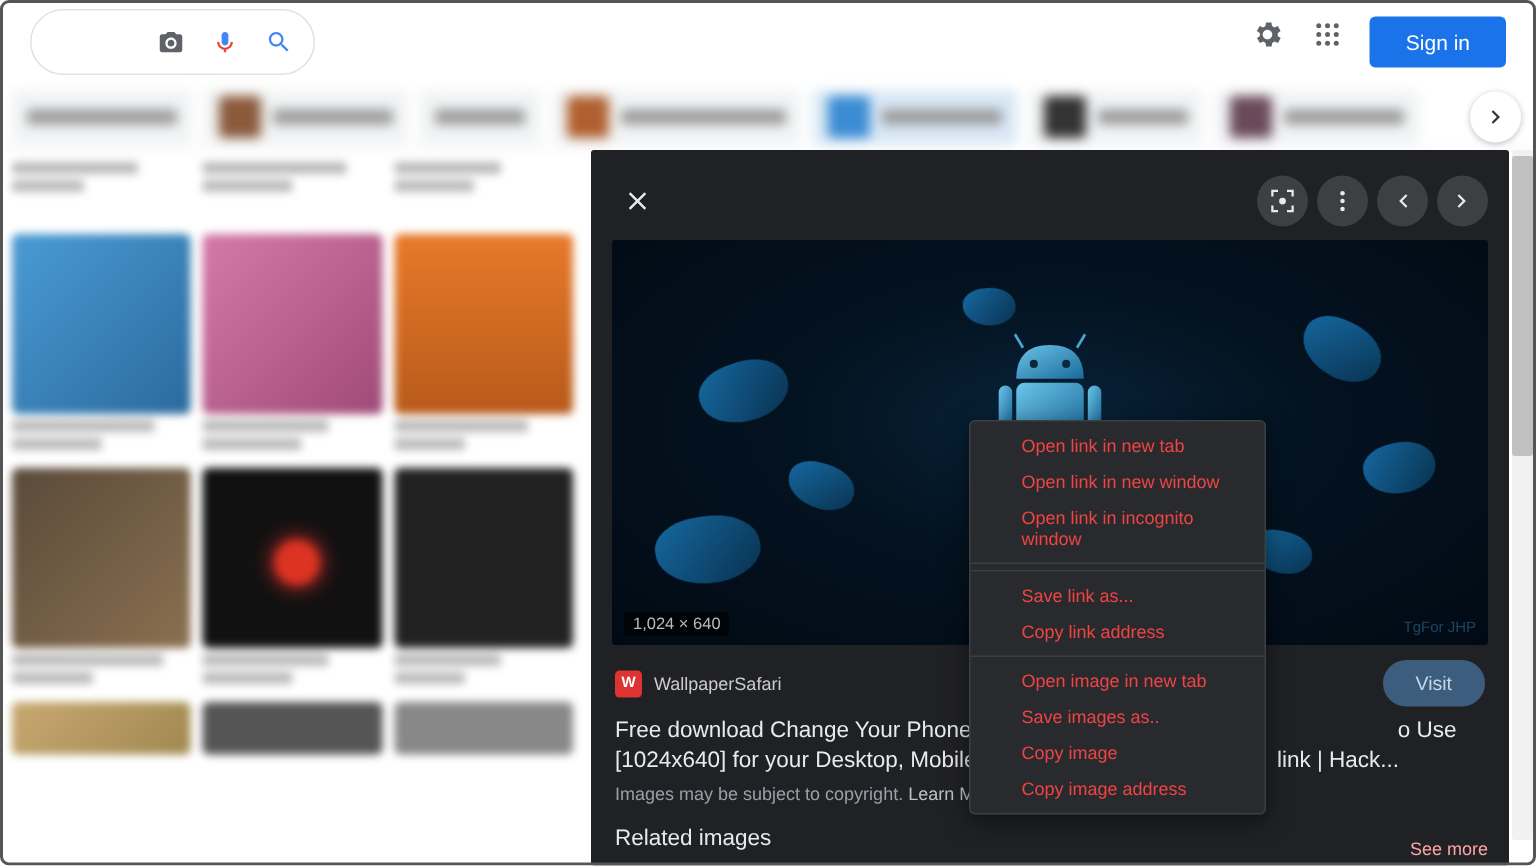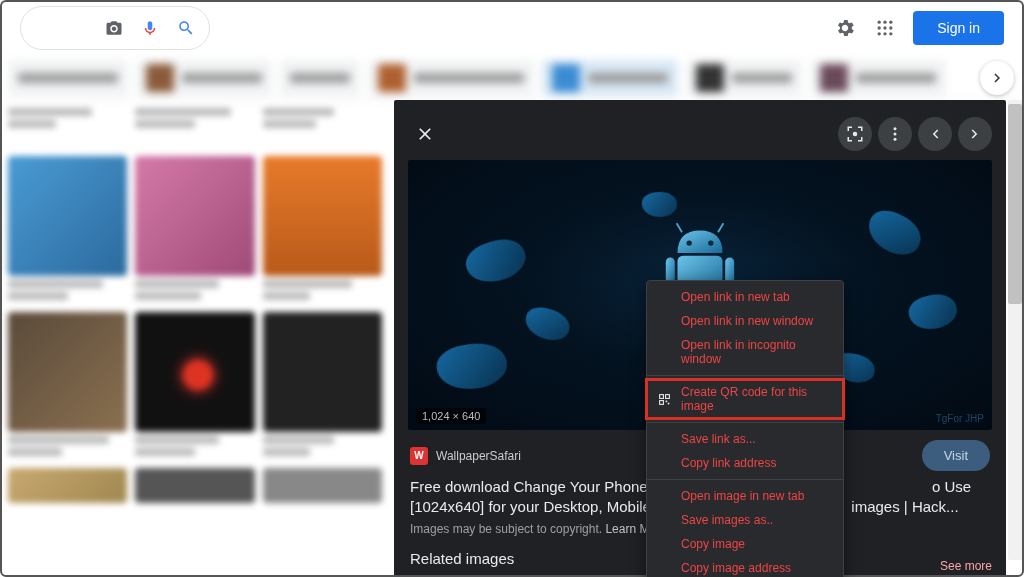--- a/index.html
+++ b/index.html
@@ -2,21 +2,21 @@
 <html><head>
 <meta charset="utf-8">
 <style>
 * { margin: 0; padding: 0; box-sizing: border-box; }
 body { font-family: Arial, sans-serif; background: #fff; width: 1024px; height: 577px; overflow: hidden; position: relative; }
 
 
 .header { height: 56px; display: flex; align-items: center; padding: 0 20px; justify-content: space-between; }
 .search-box { width: 190px; height: 44px; border: 1px solid #dfe1e5; border-radius: 24px; display: flex; align-items: center; justify-content: flex-end; padding: 0 14px; gap: 18px; margin-left: 0; }
 .search-icon { width: 18px; height: 18px; display: flex; align-items: center; justify-content: center; }
-.header-right { display: flex; align-items: center; gap: 16px; }
+.header-right { display: flex; align-items: flex-start; gap: 16px; }
 .header-icon { width: 24px; height: 24px; display: flex; align-items: center; justify-content: center; color: #5f6368; }
 .signin-btn { background: #1a73e8; color: #fff; border: none; padding: 9px 24px; border-radius: 4px; font-size: 14px; font-weight: 500; cursor: pointer; }
 
 
 .suggestions { height: 44px; display: flex; align-items: center; padding: 0 8px; gap: 8px; filter: blur(4px); border-bottom: 1px solid #e8e8e8; position: relative; }
 .sug-item { height: 36px; background: #f1f3f4; border-radius: 4px; display: flex; align-items: center; padding: 0 10px; gap: 8px; }
 .sug-thumb { width: 28px; height: 28px; background: #888; border-radius: 3px; }
 .sug-text { width: 80px; height: 10px; background: #999; border-radius: 2px; }
 .nav-right { position: absolute; right: 4px; top: 50%; transform: translateY(-50%); width: 34px; height: 34px; background: #fff; border-radius: 50%; box-shadow: 0 1px 4px rgba(0,0,0,0.25); display: flex; align-items: center; justify-content: center; filter: none; z-index: 3; }
 
@@ -297,49 +297,37 @@
         <div class="meta-source-left">
           <div class="favicon">W</div>
           <span class="source-text">WallpaperSafari</span>
         </div>
         <button class="visit-btn">Visit</button>
       </div>
       <div class="meta-title">
         <span>Free download Change Your Phones Boot Anim</span>
         <span style="margin-left:200px">o Use</span><br>
         <span>[1024x640] for your Desktop, Mobile &amp; Tablet |</span>
-        <span style="margin-left:130px">images | Hack...</span>
+        <span style="margin-left:130px">link | Hack...</span>
       </div>
       <div class="meta-copyright">
         <span>Images may be subject to copyright.</span>
         <span class="meta-learnmore">Learn More</span>
       </div>
       <div class="related-label">Related images</div>
     </div>
     <span class="seemore">See more</span>
   </div>
 </div>
 
 <div class="context-menu">
   <div class="ctx-item">Open link in new tab</div>
   <div class="ctx-item">Open link in new window</div>
   <div class="ctx-item">Open link in incognito window</div>
   <div class="ctx-sep"></div>
-  <div class="ctx-item ctx-highlight">
-    <span class="ctx-icon">
-      <svg width="13" height="13" viewBox="0 0 24 24" fill="#e8eaed">
-          <rect x="3" y="3" width="7" height="7" stroke="#e8eaed" fill="none" stroke-width="2"></rect>
-          <rect x="14" y="3" width="7" height="7" stroke="#e8eaed" fill="none" stroke-width="2"></rect>
-          <rect x="3" y="14" width="7" height="7" stroke="#e8eaed" fill="none" stroke-width="2"></rect>
-          <rect x="14" y="14" width="3" height="3"></rect>
-          <rect x="18" y="18" width="3" height="3"></rect>
-        </svg>
-    </span>
-    <span>Create QR code for this image</span>
-  </div>
   <div class="ctx-sep"></div>
   <div class="ctx-item">Save link as...</div>
   <div class="ctx-item">Copy link address</div>
   <div class="ctx-sep"></div>
   <div class="ctx-item">Open image in new tab</div>
   <div class="ctx-item">Save images as..</div>
   <div class="ctx-item">Copy image</div>
   <div class="ctx-item">Copy image address</div>
 
 </div>

